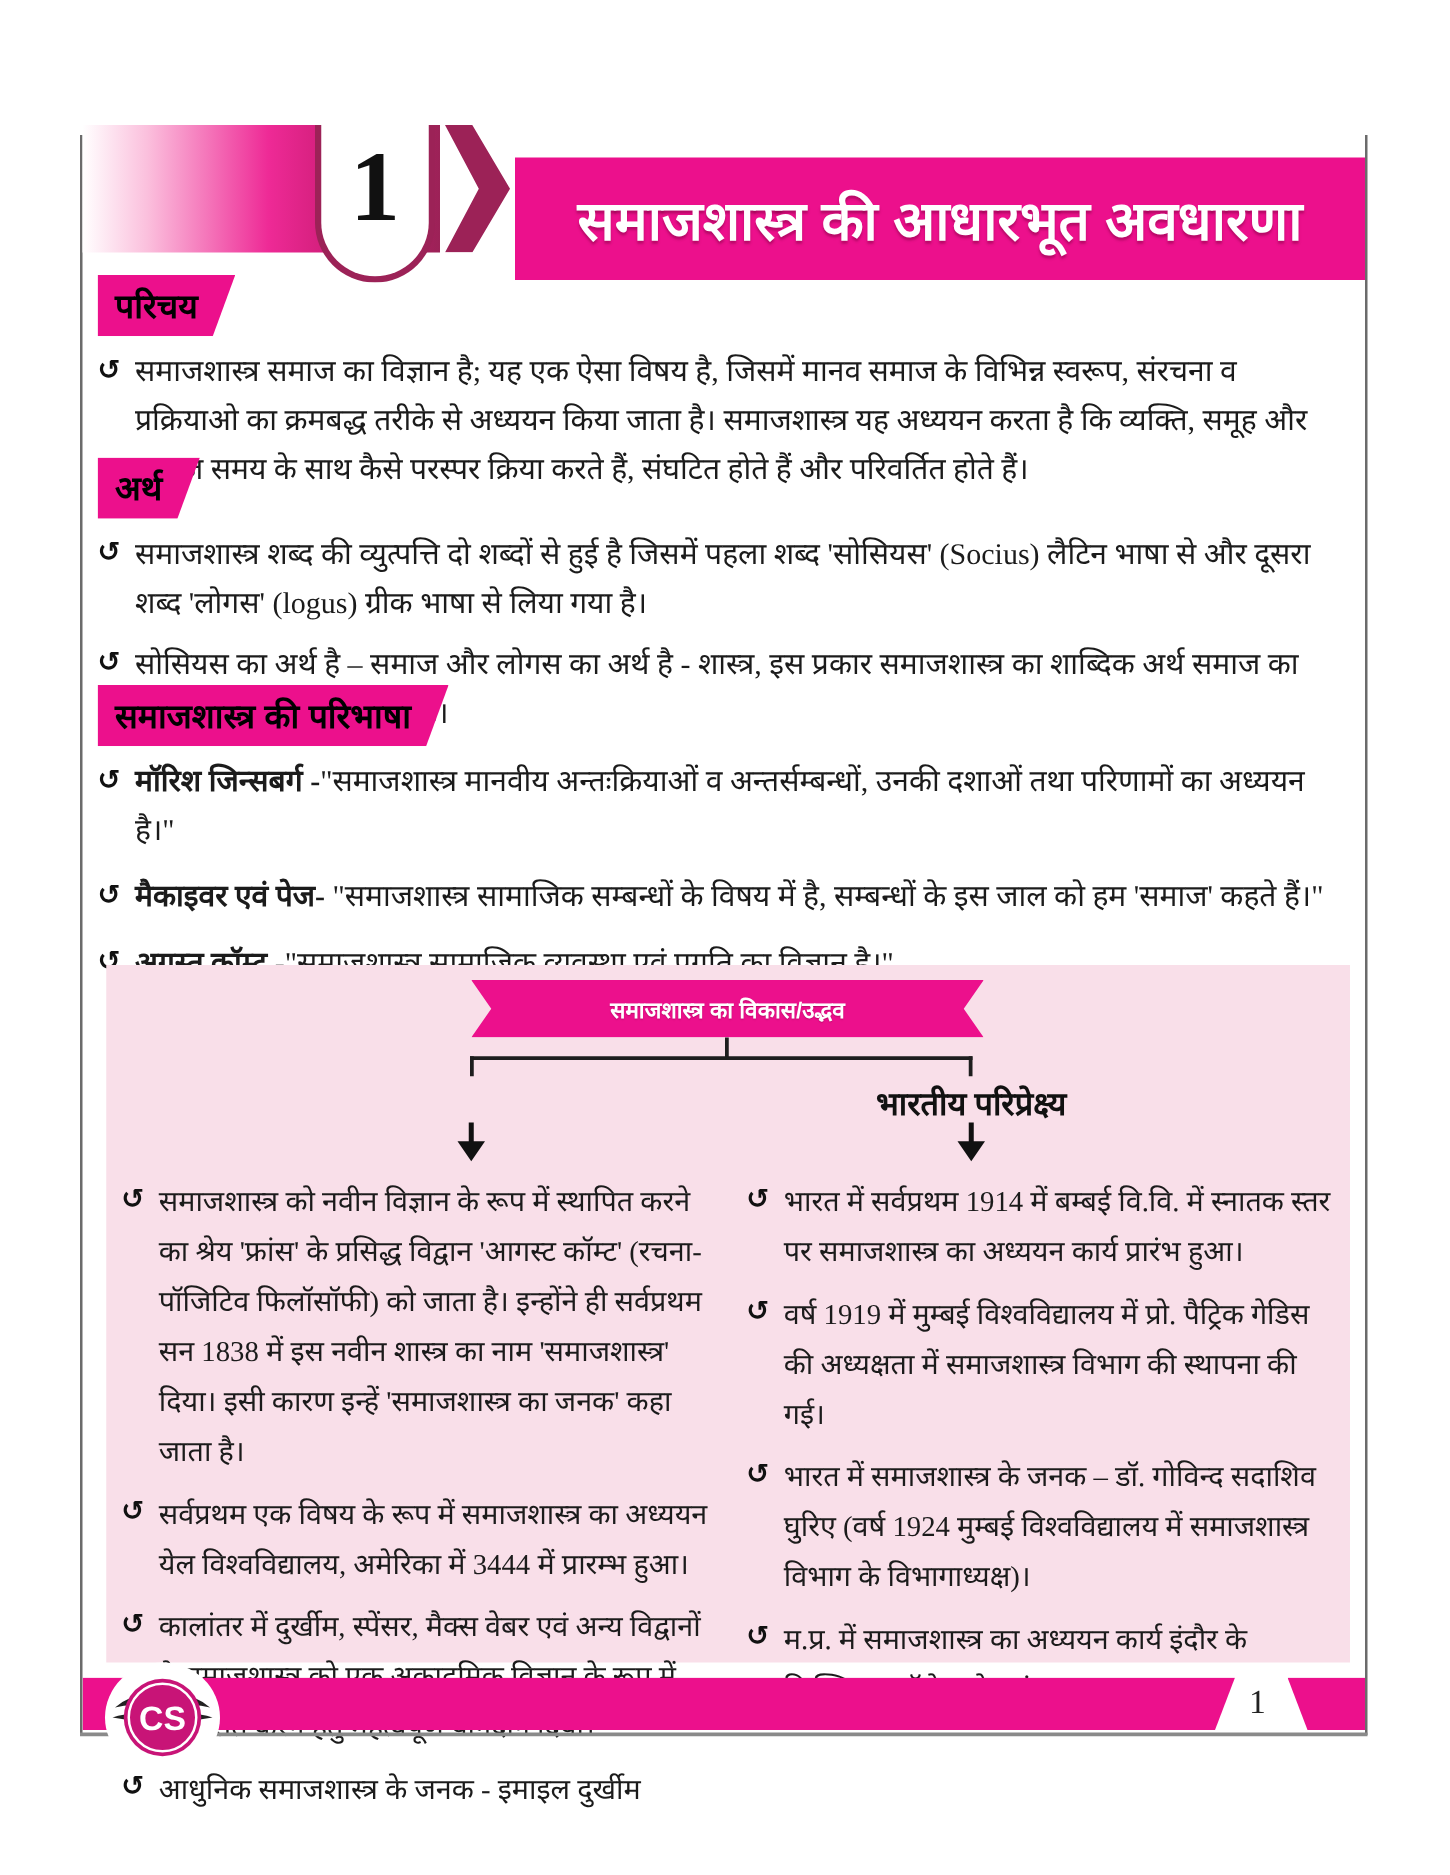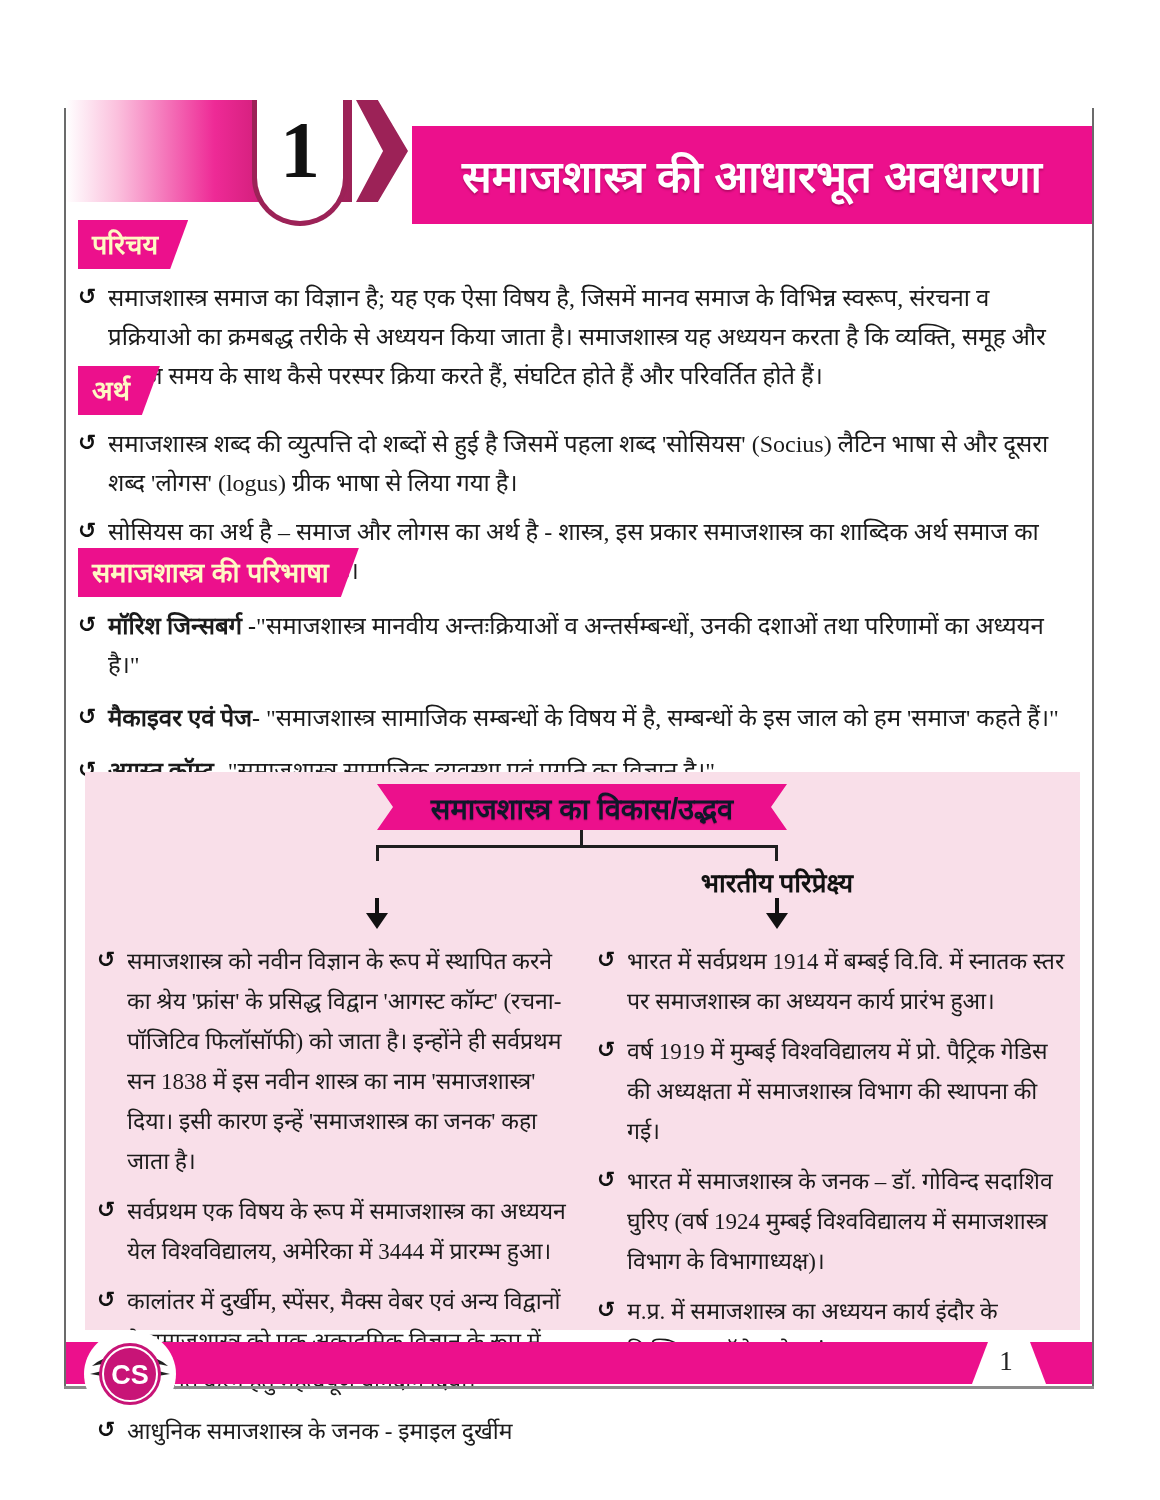--- a/index.html
+++ b/index.html
@@ -18,21 +18,21 @@
   .u-notch .num{font-size:80px;font-weight:bold;line-height:100px;color:#111;}
   .chevron{position:absolute;left:356px;top:100px;width:52px;height:102px;background:#9c2257;
            -webkit-clip-path:polygon(0 0,42% 0,100% 50%,42% 100%,0 100%,52% 50%);
            clip-path:polygon(0 0,42% 0,100% 50%,42% 100%,0 100%,52% 50%);}
   .title-banner{position:absolute;left:412px;top:102px;width:680px;height:98px;background:#ec108c;
                 display:flex;align-items:center;justify-content:center;margin-top:24px;}
   .title-banner .t{color:#fff;font-weight:bold;font-size:44px;font-family:"Liberation Sans",sans-serif;
                    text-shadow:0 2px 2px rgba(120,0,60,.45);white-space:nowrap;}
 
   
-  .badge{display:inline-block;background:#ec108c;color:#fef9c3;font-weight:bold;font-size:27px;
+  .badge{display:inline-block;background:#ec108c;color:#000000;font-weight:bold;font-size:27px;
          font-family:"Liberation Sans",sans-serif;padding:5px 30px 7px 14px;
          -webkit-clip-path:polygon(0 0,100% 0,calc(100% - 18px) 100%,0 100%);
          clip-path:polygon(0 0,100% 0,calc(100% - 18px) 100%,0 100%);}
   .sec{position:absolute;left:78px;width:1000px;}
   .blist{list-style:none;margin:10px 0 0 0;padding:0;}
   .blist li{display:flex;align-items:flex-start;margin:0 0 10px 0;}
   .bullet-ic{flex:0 0 30px;font-size:22px;font-weight:bold;color:#111;line-height:36px;
              font-family:"DejaVu Sans",sans-serif;}
   .btxt{font-size:24px;line-height:39px;color:#1b1b1b;}
   .btxt .lead{font-weight:bold;}
@@ -45,21 +45,21 @@
   .equation{position:absolute;left:100px;top:712px;width:962px;height:54px;background:#f5bfd7;
             border:3px solid #30182b;border-radius:14px;display:flex;align-items:center;justify-content:center;}
   .equation .t{font-size:27px;font-weight:bold;color:#151515;white-space:nowrap;}
 
   
   .panel{position:absolute;left:85px;top:772px;width:995px;height:558px;background:#f9dfe9;}
   .ribbon{position:absolute;left:292px;top:12px;width:410px;height:46px;background:#ec108c;
           display:flex;align-items:center;justify-content:center;
           -webkit-clip-path:polygon(0 0,100% 0,calc(100% - 16px) 50%,100% 100%,0 100%,16px 50%);
           clip-path:polygon(0 0,100% 0,calc(100% - 16px) 50%,100% 100%,0 100%,16px 50%);}
-  .ribbon .t{color:#0f172a;font-weight:bold;font-size:29px;font-family:"Liberation Sans",sans-serif;
+  .ribbon .t{color:#ffffff;font-weight:bold;font-size:18px;font-family:"Liberation Sans",sans-serif;
              text-shadow:0 1px 1px rgba(120,0,60,.4);white-space:nowrap;}
   .tline{position:absolute;background:#1e1e1e;}
   #stem{left:495px;top:58px;width:3px;height:17px;}
   #hbar{left:291px;top:73px;width:402px;height:3px;}
   #drop-l{left:291px;top:73px;width:3px;height:16px;}
   #drop-r{left:690px;top:73px;width:3px;height:16px;}
   .branch-h{position:absolute;top:92px;width:320px;text-align:center;font-weight:bold;font-size:26px;color:#111;}
   #branch-l{left:132px;}
   #branch-r{left:532px;}
   .down-arrow{position:absolute;top:126px;width:26px;height:32px;}

